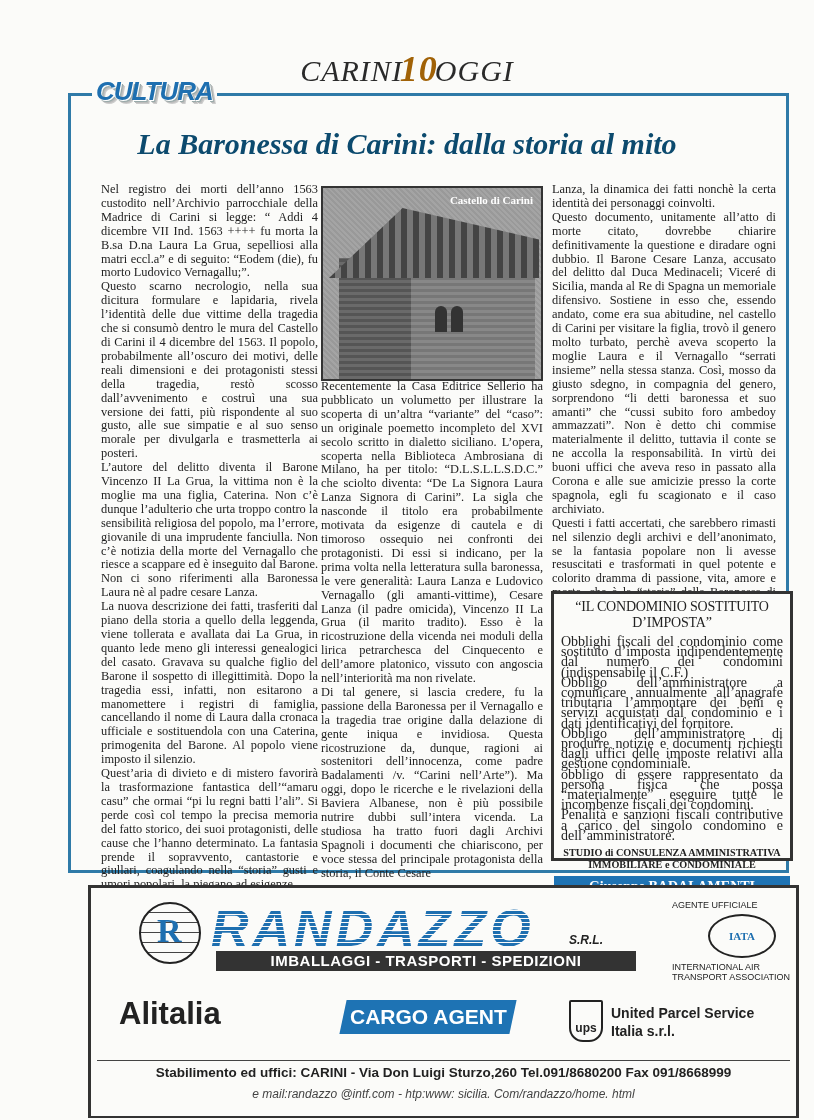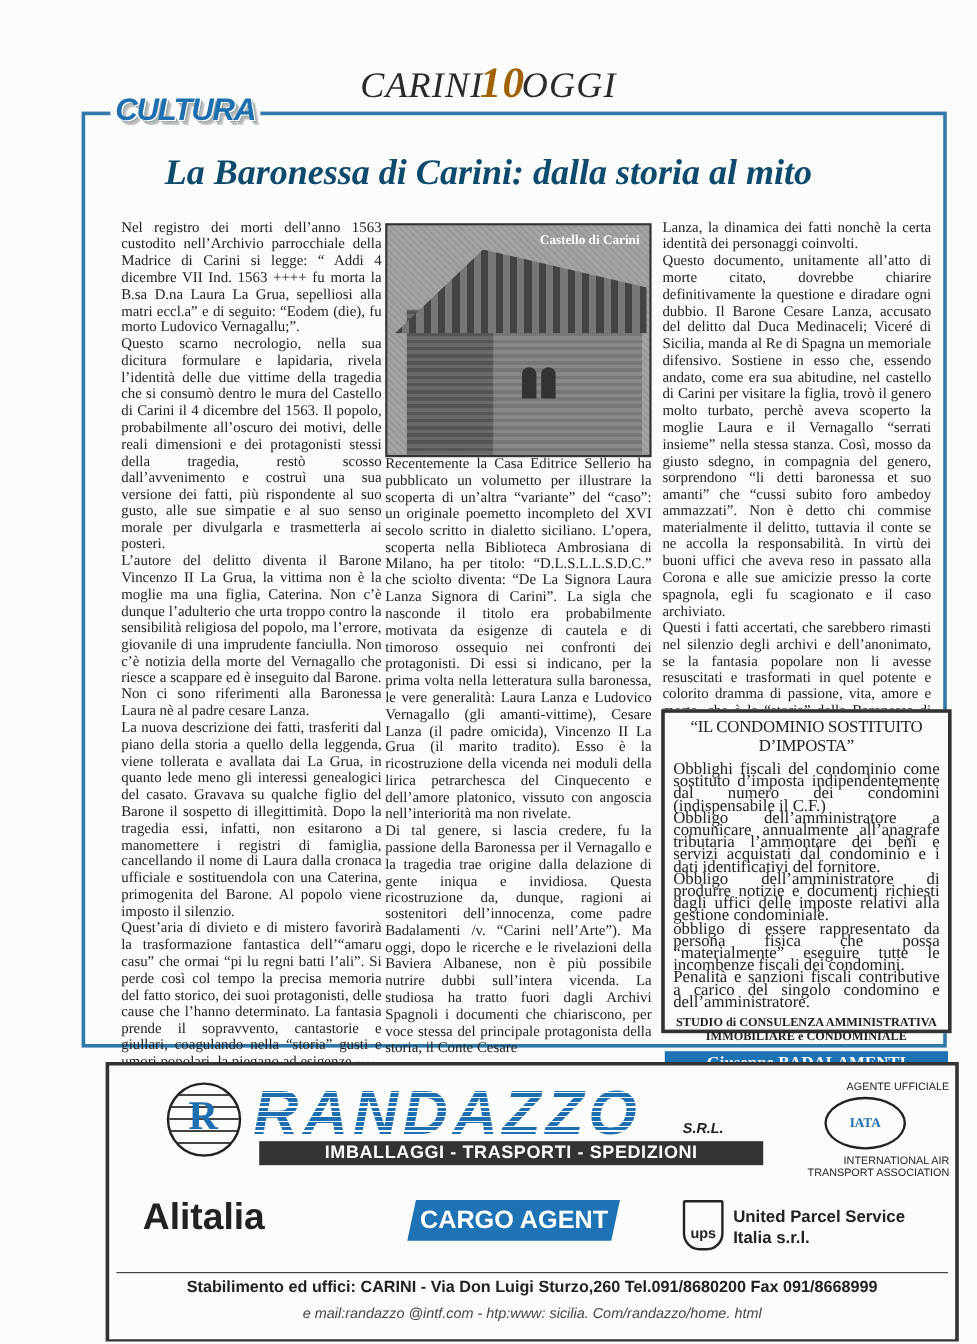--- a/index.html
+++ b/index.html
@@ -68,21 +68,21 @@
     border: 3px solid #333; border-bottom-width: 2px; box-sizing: border-box; background: #fbfbf9;
     font-family: "Liberation Sans", sans-serif;
   }
   .globe { position:absolute; left: 48px; top: 14px; width: 58px; height: 58px; border: 2px solid #222; border-radius: 50%;
     background: repeating-linear-gradient(0deg, transparent 0 9px, #444 9px 10px); }
   .globe .r { position:absolute; left: 16px; top: 8px; font-weight: bold; font-size: 34px; color: #1e6fb0; font-family: "Liberation Serif", serif; }
   .brand { position:absolute; left: 120px; top: 10px; font-size: 52px; font-weight: bold; font-style: italic; color: #1e6fb0; letter-spacing: 4px;
     background: repeating-linear-gradient(0deg, #1e6fb0 0 3px, #fbfbf9 3px 4px); -webkit-background-clip: text; background-clip: text; color: transparent; }
   .srl { position:absolute; left: 478px; top: 45px; font-style: italic; font-weight: bold; font-size: 12px; }
   .brand-band { position:absolute; left: 125px; top: 63px; width: 420px; height: 20px; background: #333; color: #fff; font-weight: bold; font-size: 15px; text-align: center; line-height: 20px; letter-spacing: 0.5px; }
-  .iata { position:absolute; left: 560px; top: 12px; width: 140px; text-align: right; font-size: 9px; }
+  .iata { position:absolute; left: 581px; top: 12px; width: 140px; text-align: left; font-size: 9px; }
   .iata .oval { margin: 4px auto; width: 64px; height: 40px; border: 2px solid #222; border-radius: 50%; display:flex; align-items:center; justify-content:center; font-weight:bold; font-size: 11px; font-family: "Liberation Serif", serif; color:#1e6fb0; }
   .iata .sub { font-size: 9px; line-height: 10px; }
   .alitalia { position:absolute; left: 28px; top: 108px; font-size: 31px; font-weight: bold; color: #222; }
   .cargo { position:absolute; left: 252px; top: 112px; width: 170px; height: 34px; background: #1e73b4; color:#fff; font-weight:bold; font-size: 21px; text-align:center; line-height: 34px; transform: skewX(-12deg); }
   .cargo span { display:inline-block; transform: skewX(12deg); }
   .ups-logo { position:absolute; left: 478px; top: 112px; width: 30px; height: 38px; border: 2px solid #222; border-radius: 2px 2px 14px 14px; font-weight: bold; font-size: 12px; text-align:center; line-height: 52px; }
   .ups-text { position:absolute; left: 520px; top: 116px; text-align: left; font-weight: bold; font-size: 14px; line-height: 18px; width: 150px; }
   .ad-rule { position:absolute; left: 6px; right: 6px; top: 172px; border-top: 1px solid #444; }
   .ad-address { position:absolute; left: 0; right: 0; top: 177px; text-align:center; font-weight:bold; font-size: 13.5px; }
   .ad-web { position:absolute; left: 0; right: 0; top: 199px; text-align:center; font-style: italic; font-size: 12px; color: #444; }

